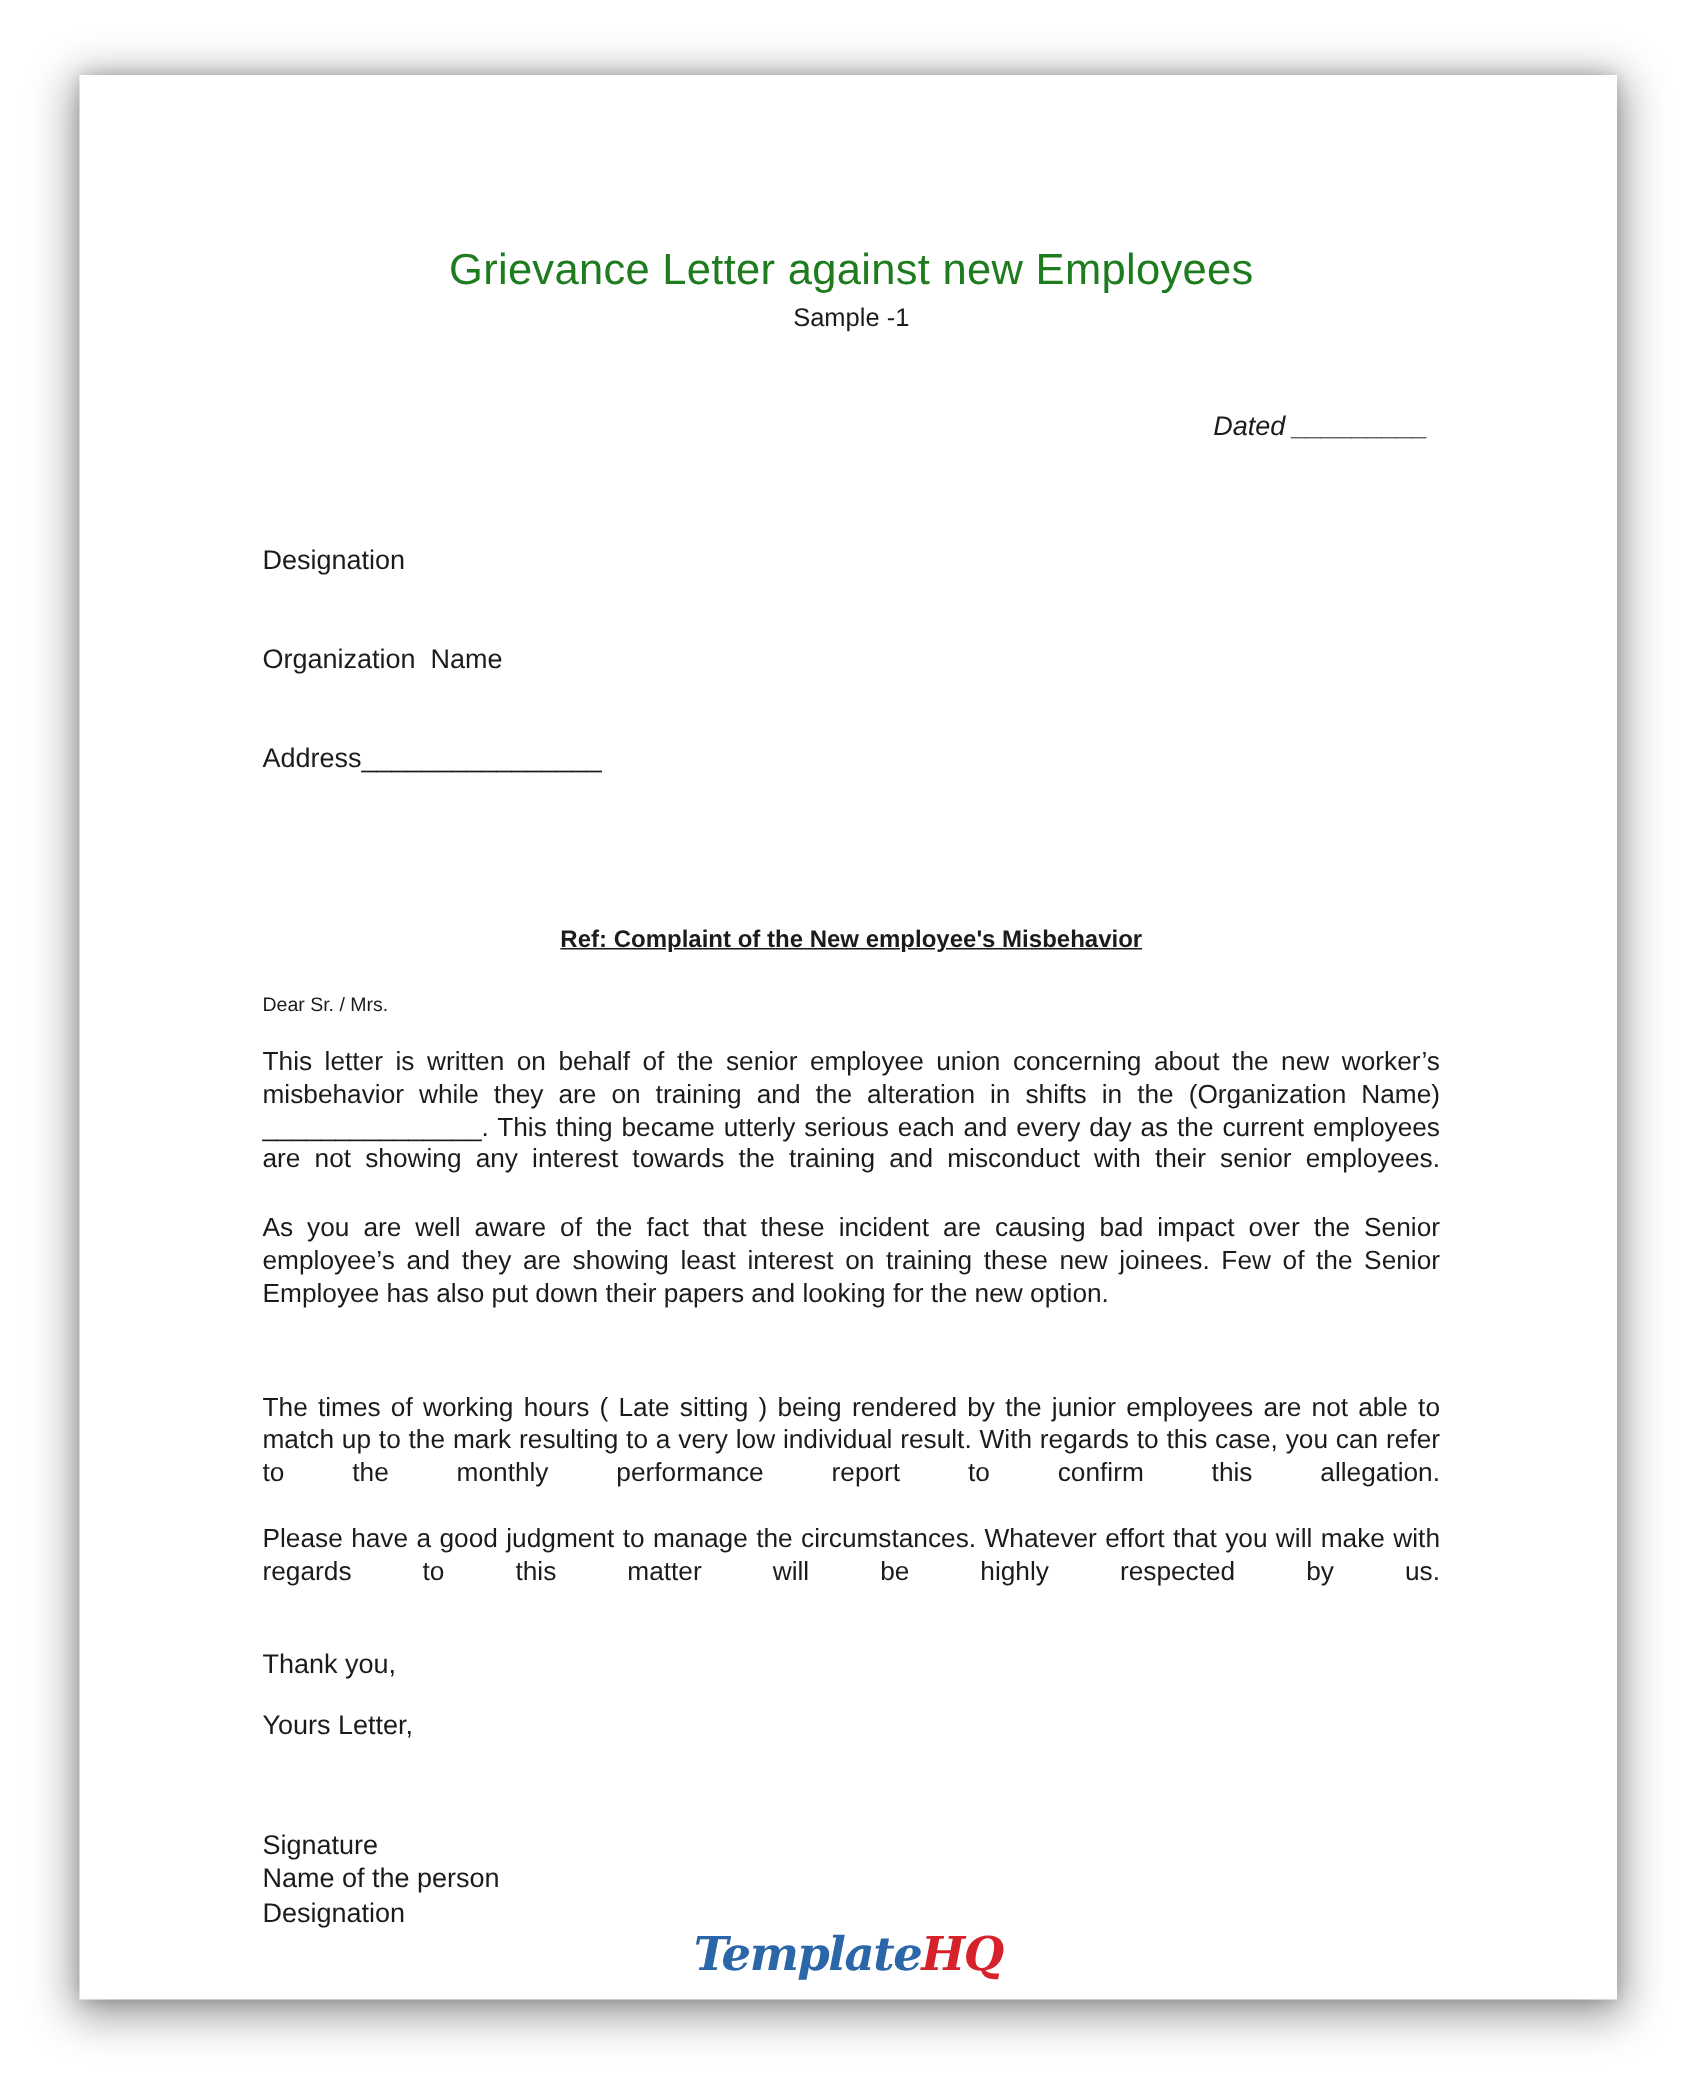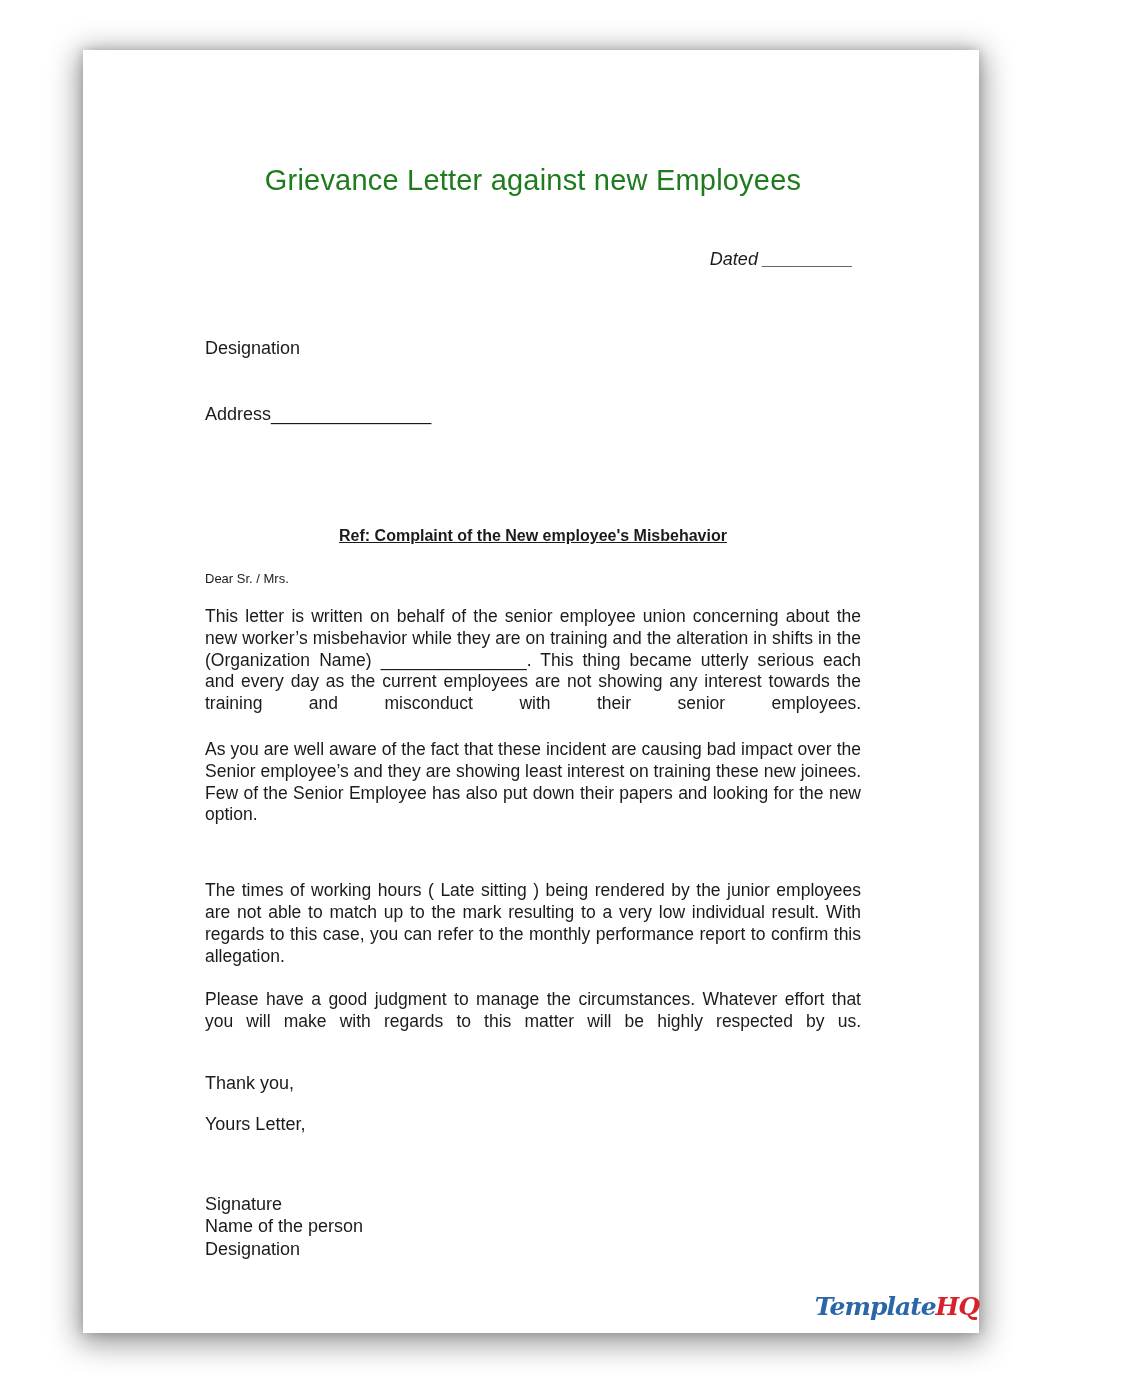--- a/index.html
+++ b/index.html
@@ -7,24 +7,23 @@
     width: 1132px; height: 1388px;
     background: #ffffff;
     overflow: hidden;
     font-family: "Liberation Sans", sans-serif;
     color: #1b1b1b;
   }
   .stage { position: relative; width: 1132px; height: 1388px; }
   .page {
     position: absolute;
     left: 53px; top: 50px;
-    width: 896px; height: 1283px;
+    width: 1025px; height: 1283px;
     background: #ffffff;
     box-shadow: 0 6px 28px 4px rgba(0,0,0,0.42), 0 0 10px rgba(0,0,0,0.18);
-    margin-left: 30px;
   }
   .content {
     position: relative;
     width: 100%; height: 100%;
     padding: 0 118px 0 122px;
   }
   .doc-title {
     padding-top: 114px;
     text-align: center;
     font-size: 29px;
@@ -63,44 +62,46 @@
   .p1 { margin-top: 20px; }
   .p2 { margin-top: 24px; }
   .p3 { margin-top: 54px; }
   .p4 { margin-top: 22px; }
   .thank-you { margin-top: 40px; font-size: 18px; }
   .closing { margin-top: 20px; font-size: 18px; }
   .signature-block { margin-top: 58px; font-size: 18px; line-height: 22.5px; }
   .logo {
     position: absolute;
     left: 0; right: 0; bottom: 12px;
-    text-align: right;
+    text-align: center;
     font-family: "DejaVu Serif", serif;
     font-weight: 700;
     font-style: italic;
-    font-size: 25px;
+    font-size: 31px;
     letter-spacing: -1px;
   }
   .logo-blue { color: #2a66a8; }
   .logo-red  { color: #d6232b; }
 </style>
 </head>
 <body>
 
 <div class="stage">
   <div class="page">
     <div class="content">
 
       <div class="doc-title">Grievance Letter against new Employees</div>
+      <div class="doc-subtitle">Sample -1</div>
 
       <div class="dated-line">Dated _________</div>
 
 
       <div class="recipient-block">
         <div>Designation</div>
+        <div>Organization  Name</div>
         <div>Address________________</div>
       </div>
 
       <div class="ref-heading">Ref: Complaint of the New employee's Misbehavior</div>
 
       <div class="salutation">Dear Sr. / Mrs.</div>
 
       <p class="para p1 last-justify">This letter is written on behalf of the senior employee union concerning about the new worker’s misbehavior while they are on training and the alteration in shifts in the (Organization Name) _______________. This thing became utterly serious each and every day as the current employees are not showing any interest towards the training and misconduct with their senior employees.</p>
       <p class="para p2">As you are well aware of the fact that these incident are causing bad impact over the Senior employee’s and they are showing least interest on training these new joinees.  Few of the Senior Employee has also put down their papers and looking for the new option.</p>
       <p class="para p3 last-justify">The times of working hours ( Late sitting ) being rendered by the junior employees are not able to match up to the mark resulting to a very low individual result. With regards to this case, you can refer to the monthly performance report to confirm this allegation.</p>

